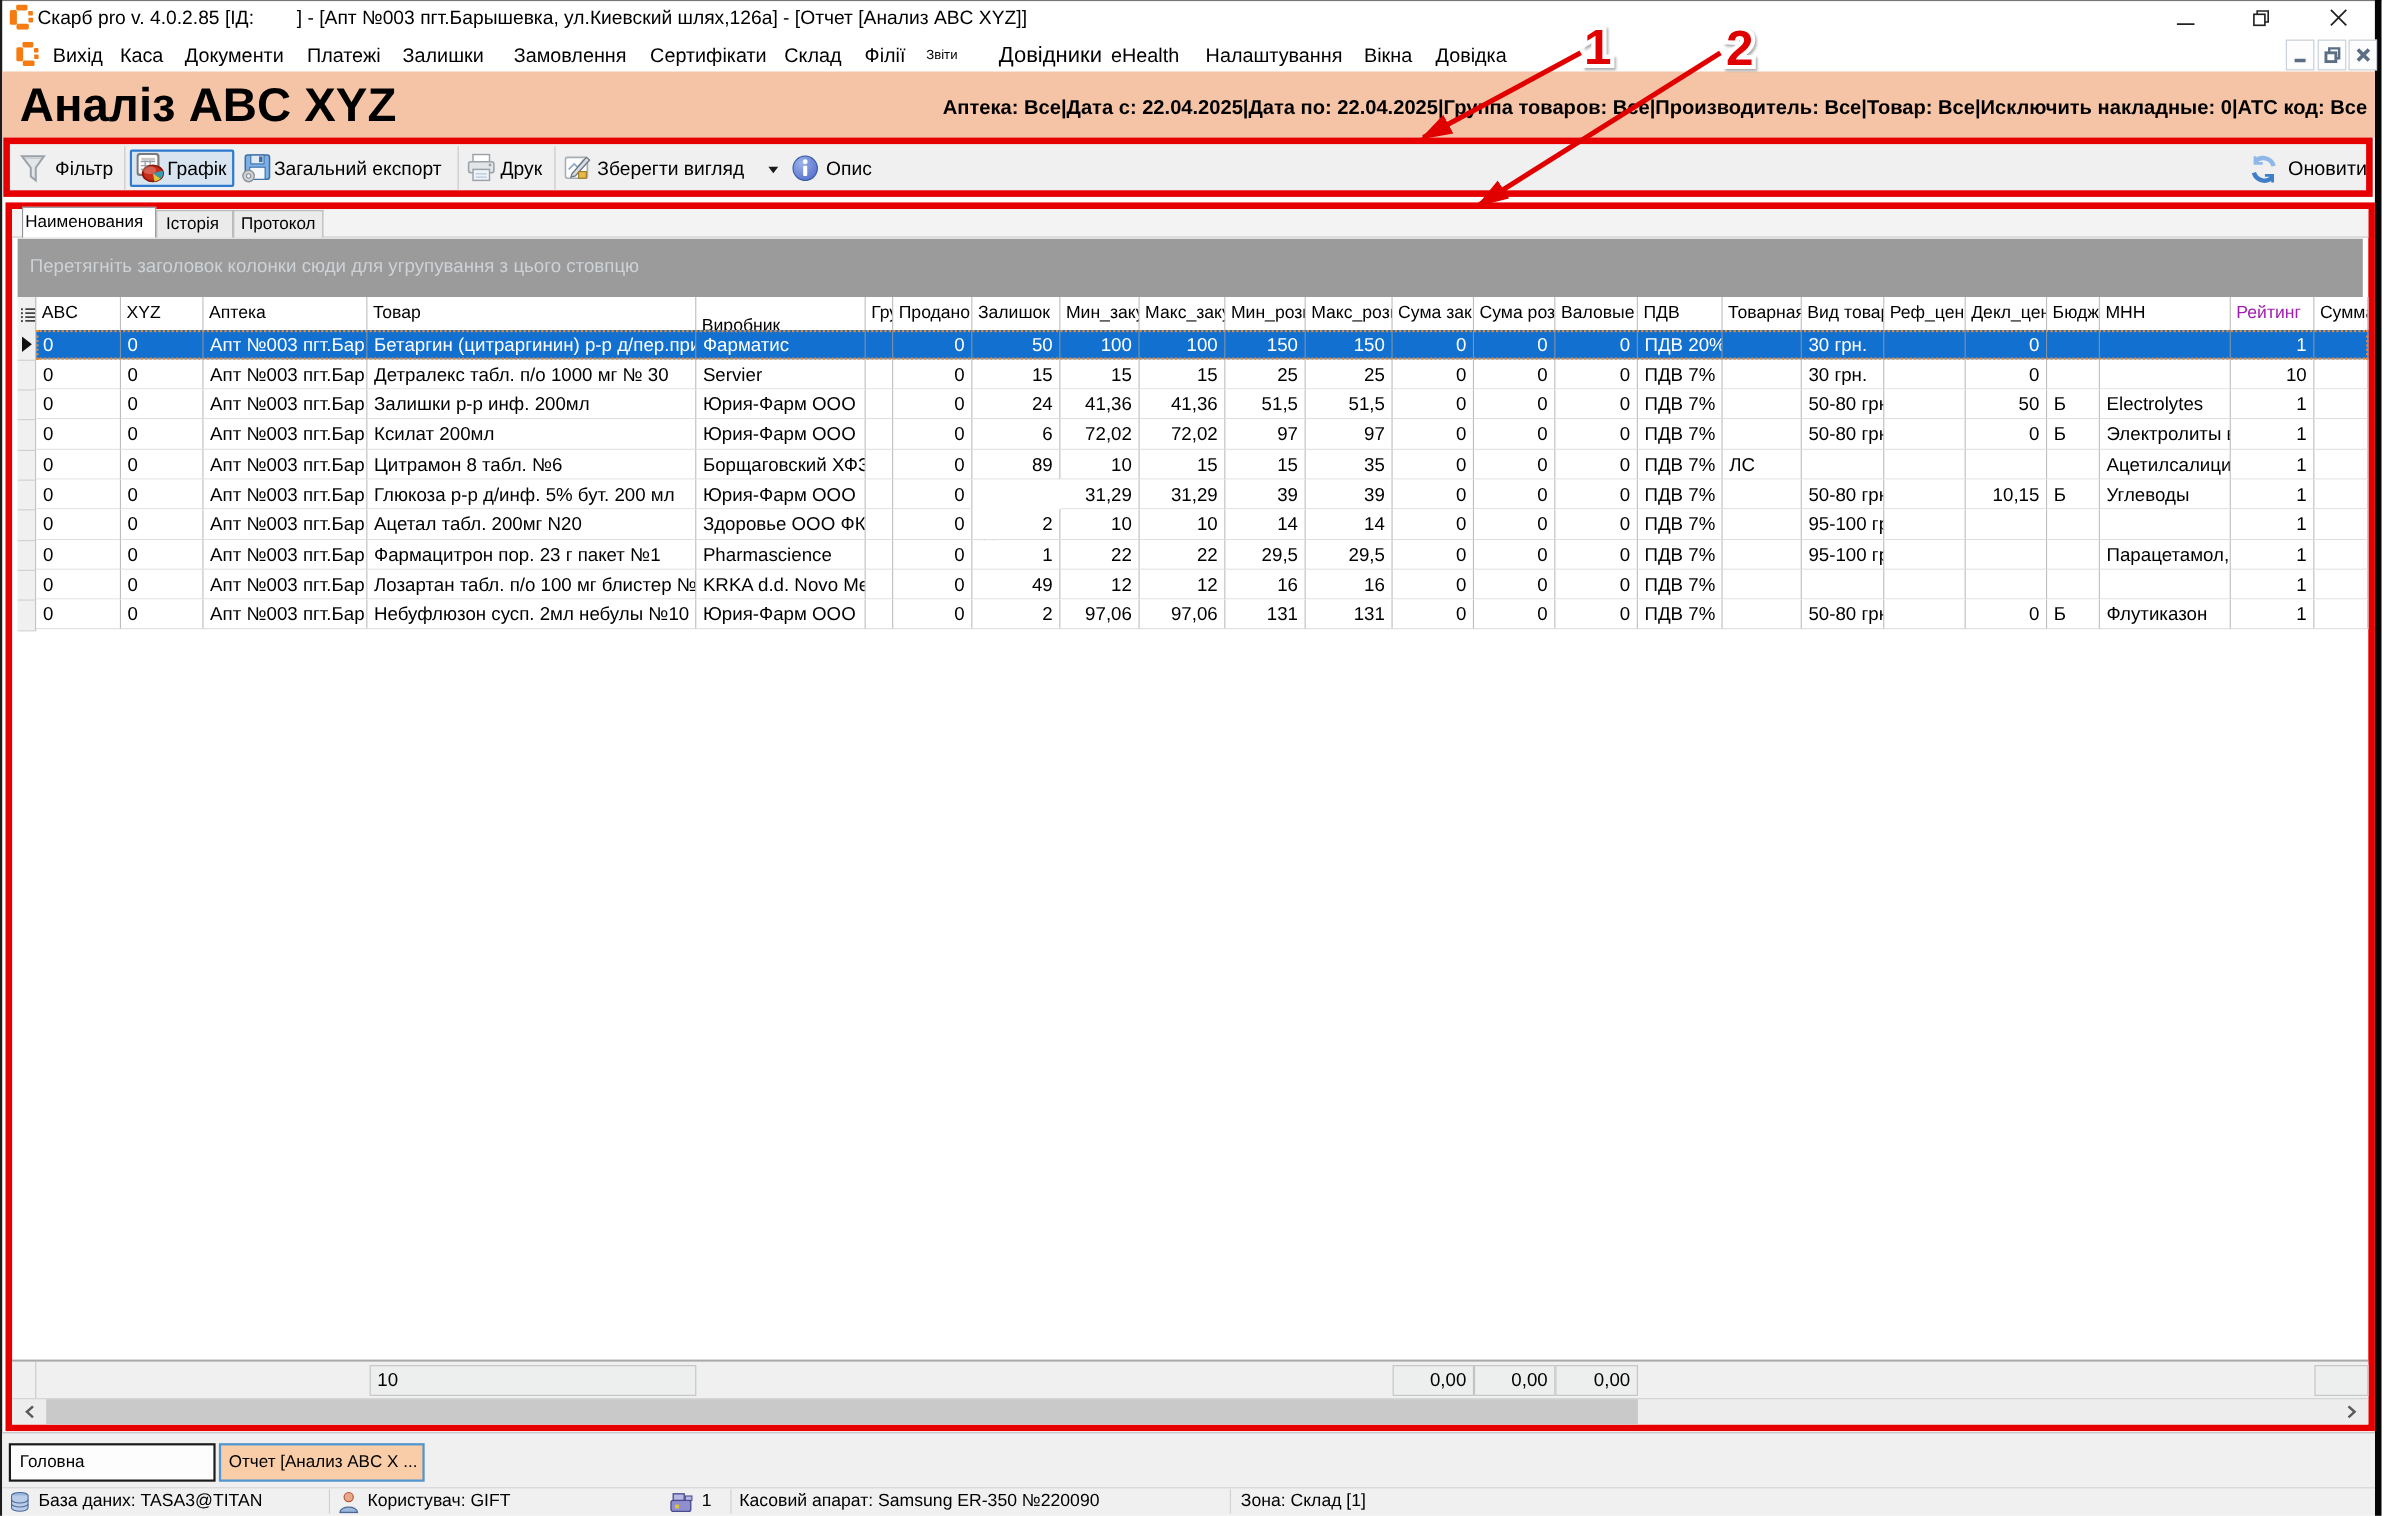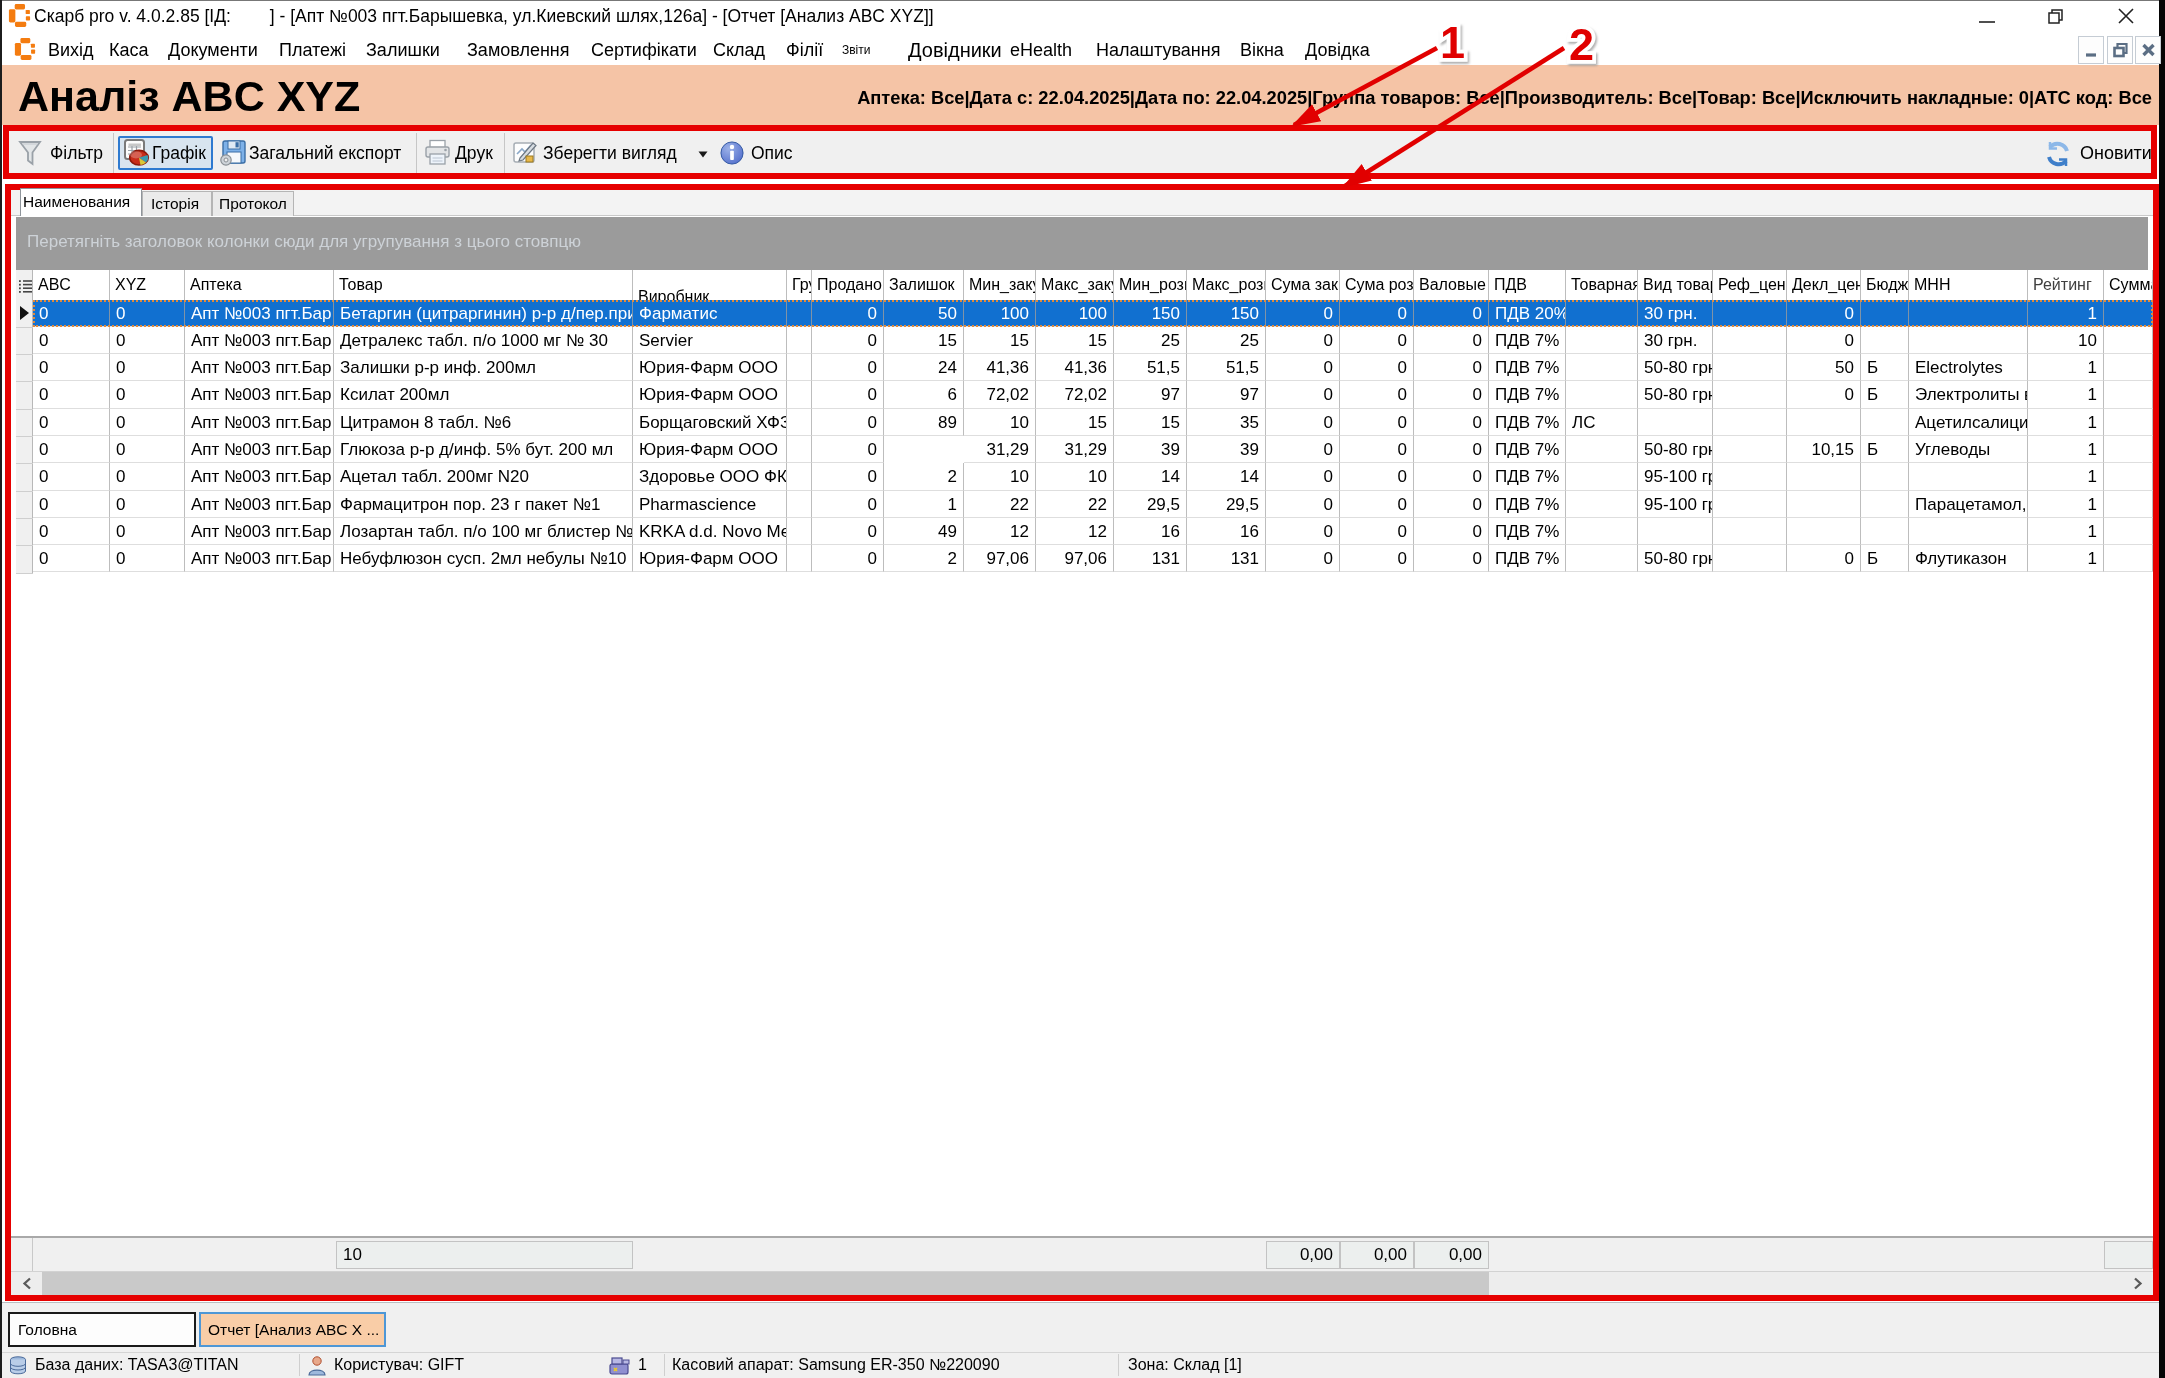--- a/index.html
+++ b/index.html
@@ -172,21 +172,21 @@
     <div class="abs" style="left:1266px;top:270px;width:74px;height:29.5px;border-right:1px solid #bdbdbd;overflow:hidden;font-size:16px;line-height:29.5px;padding:0 5px;white-space:pre;color:#000;">Сума зак</div>
     <div class="abs" style="left:1340px;top:270px;width:74px;height:29.5px;border-right:1px solid #bdbdbd;overflow:hidden;font-size:16px;line-height:29.5px;padding:0 5px;white-space:pre;color:#000;">Сума роз</div>
     <div class="abs" style="left:1414px;top:270px;width:75px;height:29.5px;border-right:1px solid #bdbdbd;overflow:hidden;font-size:16px;line-height:29.5px;padding:0 5px;white-space:pre;color:#000;">Валовые</div>
     <div class="abs" style="left:1489px;top:270px;width:77px;height:29.5px;border-right:1px solid #bdbdbd;overflow:hidden;font-size:16px;line-height:29.5px;padding:0 5px;white-space:pre;color:#000;">ПДВ</div>
     <div class="abs" style="left:1566px;top:270px;width:72px;height:29.5px;border-right:1px solid #bdbdbd;overflow:hidden;font-size:16px;line-height:29.5px;padding:0 5px;white-space:pre;color:#000;">Товарная</div>
     <div class="abs" style="left:1638px;top:270px;width:75px;height:29.5px;border-right:1px solid #bdbdbd;overflow:hidden;font-size:16px;line-height:29.5px;padding:0 5px;white-space:pre;color:#000;">Вид товара</div>
     <div class="abs" style="left:1713px;top:270px;width:74px;height:29.5px;border-right:1px solid #bdbdbd;overflow:hidden;font-size:16px;line-height:29.5px;padding:0 5px;white-space:pre;color:#000;">Реф_цена</div>
     <div class="abs" style="left:1787px;top:270px;width:74px;height:29.5px;border-right:1px solid #bdbdbd;overflow:hidden;font-size:16px;line-height:29.5px;padding:0 5px;white-space:pre;color:#000;">Декл_цена</div>
     <div class="abs" style="left:1861px;top:270px;width:48px;height:29.5px;border-right:1px solid #bdbdbd;overflow:hidden;font-size:16px;line-height:29.5px;padding:0 5px;white-space:pre;color:#000;">Бюджетн</div>
     <div class="abs" style="left:1909px;top:270px;width:119px;height:29.5px;border-right:1px solid #bdbdbd;overflow:hidden;font-size:16px;line-height:29.5px;padding:0 5px;white-space:pre;color:#000;">МНН</div>
-    <div class="abs" style="left:2028px;top:270px;width:76px;height:29.5px;border-right:1px solid #bdbdbd;overflow:hidden;font-size:16px;line-height:29.5px;padding:0 5px;white-space:pre;color:#404040;">Рейтинг</div>
+    <div class="abs" style="left:2028px;top:270px;width:76px;height:29.5px;border-right:1px solid #bdbdbd;overflow:hidden;font-size:16px;line-height:29.5px;padding:0 5px;white-space:pre;color:#a21caf;">Рейтинг</div>
     <div class="abs" style="left:2104px;top:270px;width:49px;height:29.5px;border-right:1px solid #bdbdbd;overflow:hidden;font-size:16px;line-height:29.5px;padding:0 5px;white-space:pre;color:#000;">Сумма</div>
 <div class="abs" style="left:33px;top:299.5px;width:2120px;height:27.3px;background:#1170d0"></div>
     <div class="abs" style="left:33px;top:299.5px;width:2120px;height:27.3px;outline:2px dotted #e08a3c;outline-offset:-2px;z-index:3"></div>
     <svg class="abs" style="left:19px;top:306.0px" width="11" height="14" viewBox="0 0 11 14">
       <path d="M1 0 L10 7 L1 14 Z" fill="#111"></path>
     </svg>
     <div class="abs" style="left:16px;top:326.8px;width:17px;height:1px;background:#cfcfcf"></div>
     <div class="abs" style="left:33px;top:299.5px;width:77px;height:27.3px;border-right:1px solid #7f93a6;border-bottom:1px solid #dedede;overflow:hidden;font-size:17px;line-height:27.3px;padding:0 6px;white-space:pre;color:#fff;text-align:left;">0</div>
     <div class="abs" style="left:110px;top:299.5px;width:75px;height:27.3px;border-right:1px solid #7f93a6;border-bottom:1px solid #dedede;overflow:hidden;font-size:17px;line-height:27.3px;padding:0 6px;white-space:pre;color:#fff;text-align:left;">0</div>
     <div class="abs" style="left:185px;top:299.5px;width:149px;height:27.3px;border-right:1px solid #7f93a6;border-bottom:1px solid #dedede;overflow:hidden;font-size:17px;line-height:27.3px;padding:0 6px;white-space:pre;color:#fff;text-align:left;">Апт №003 пгт.Бар</div>

